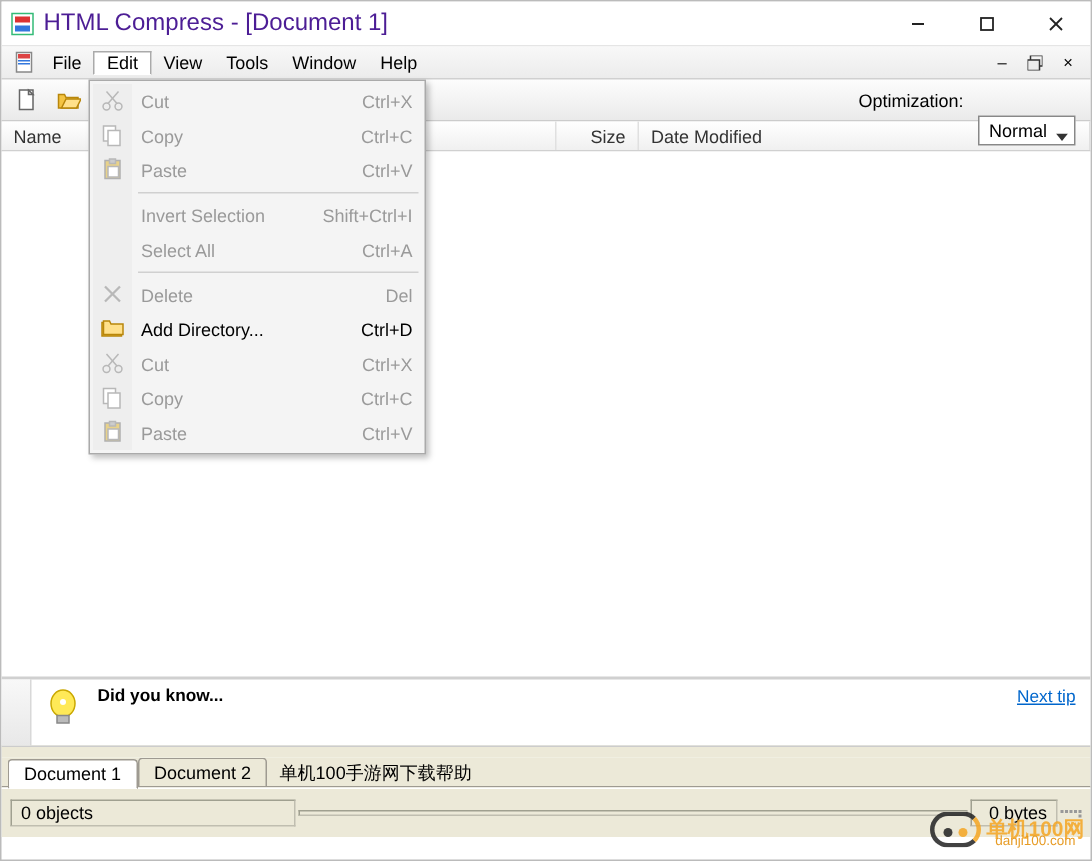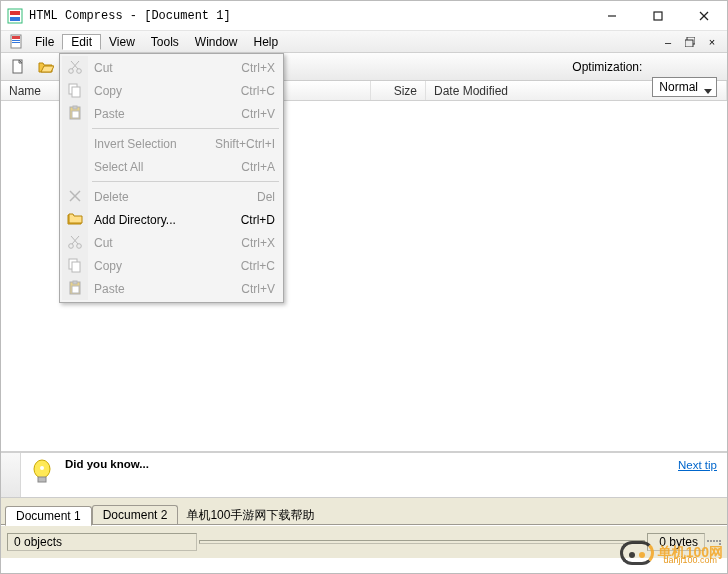--- a/index.html
+++ b/index.html
@@ -1,19 +1,19 @@
 <!DOCTYPE html>
 <html><head>
 <meta charset="utf-8">
 <style>
   * { box-sizing: border-box; margin: 0; padding: 0; }
   body { font-family: "Segoe UI", Tahoma, sans-serif; font-size: 12px; width: 728px; height: 574px; background: #fff; position: relative; overflow: hidden; border: 1px solid #bbb; }
   .titlebar { height: 30px; display: flex; align-items: center; background: #fff; border-bottom: 1px solid #e5e5e5; }
   .titlebar .app-icon { width: 16px; height: 16px; margin: 0 6px; }
-  .titlebar .title { font-size: 12px; color: #000000; flex: 0 0 auto; font-family: Liberation Mono, monospace; }
+  .titlebar .title { font-size: 16px; color: #4c1d95; flex: 0 0 auto; }
   .win-controls { margin-left: auto; display: flex; }
   .win-btn { width: 46px; height: 30px; display: flex; align-items: center; justify-content: center; cursor: pointer; }
   .menubar { height: 22px; background: linear-gradient(#f8f8f8,#ececec); display: flex; align-items: center; padding-left: 26px; border-bottom:1px solid #d0d0d0; position:relative; }
   .menubar .nb-icon { position:absolute; left:8px; top:3px; width:16px; height:16px; }
   .menubar .m-item { padding: 0 8px; cursor: pointer; font-size:12px; }
   .menubar .m-item.active { background:#fff; border:1px solid #aaa; border-bottom:1px solid #fff; position:relative; z-index:30; }
   .mdi-controls { margin-left:auto; display:flex; gap:8px; padding-right:8px; }
   .mdi-controls span { width:14px; height:14px; display:flex; align-items:center; justify-content:center; cursor:pointer; font-size:11px; }
   .toolbar { height: 28px; background: linear-gradient(#fdfdfd,#eaeaea); border-bottom:1px solid #ccc; display:flex; align-items:center; padding:0 6px; gap:6px; }
   .tbtn { width:22px; height:22px; display:flex; align-items:center; justify-content:center; cursor:pointer; border-radius:2px; }

